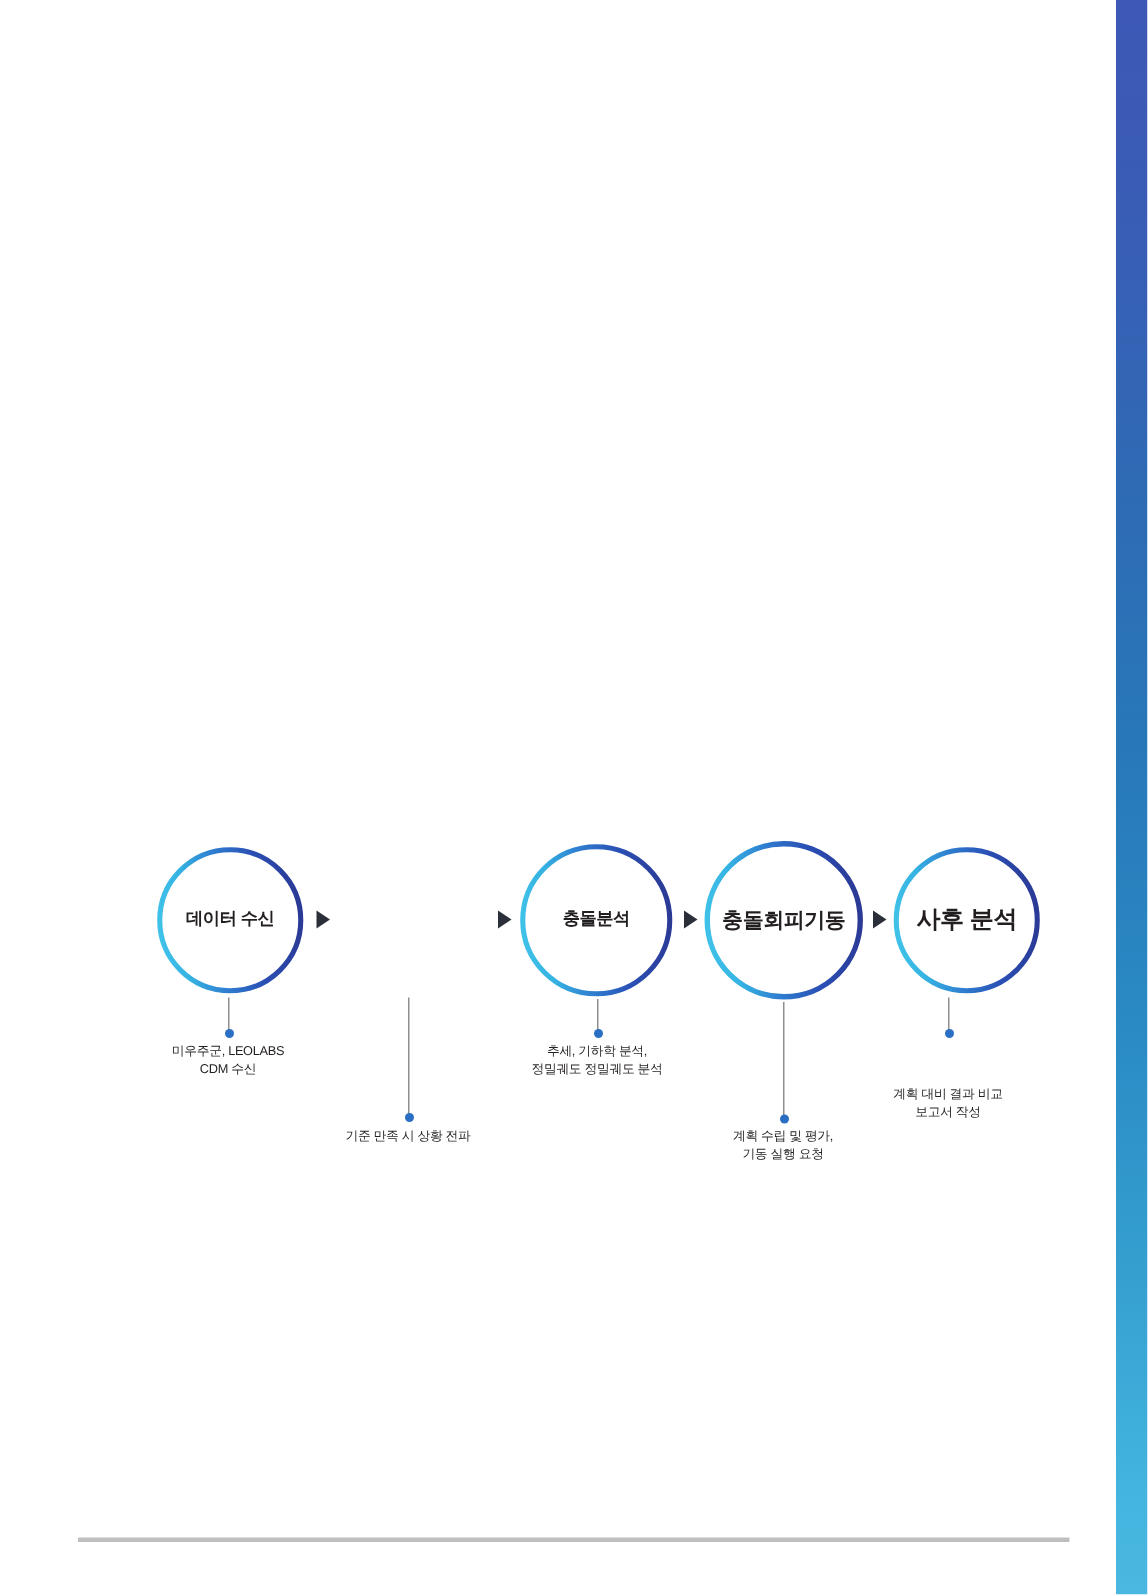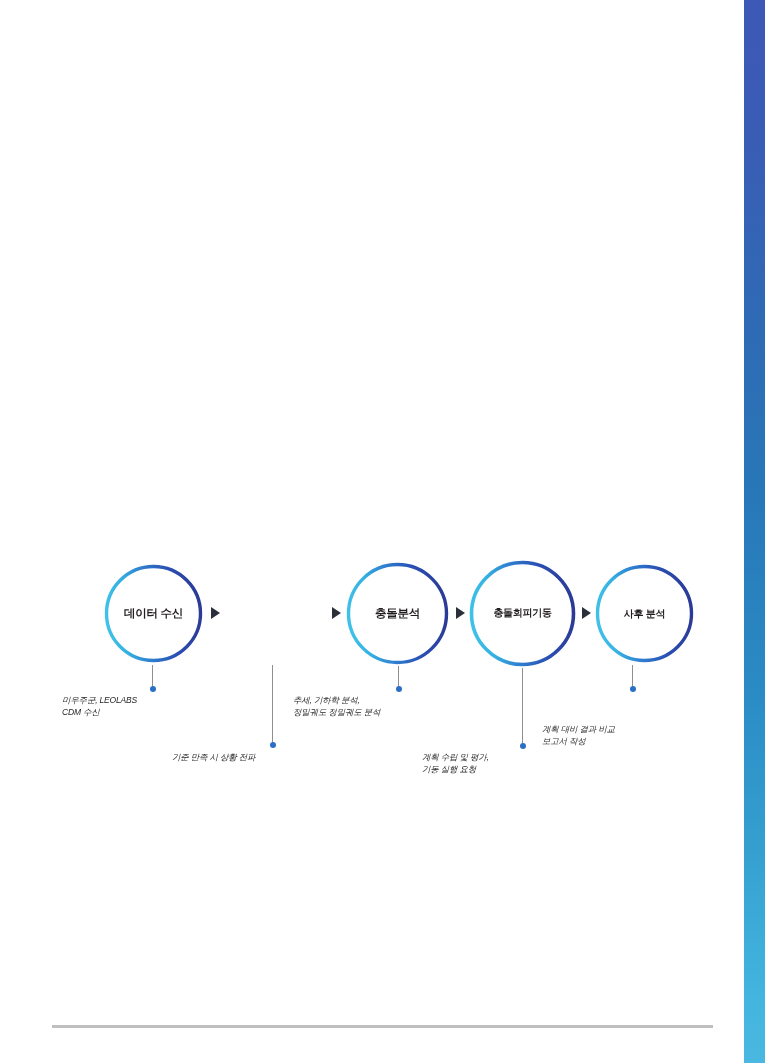--- a/index.html
+++ b/index.html
@@ -104,28 +104,27 @@
   .leader-dot {
     position: absolute;
     width: 6px;
     height: 6px;
     border-radius: 50%;
     background: #2a6fc4;
   }
 
   .caption {
     position: absolute;
-    text-align: left;
+    text-align: center;
     color: #231f20;
     font-size: 8.5px;
     line-height: 1.45;
     letter-spacing: -0.2px;
     white-space: pre-line;
     transform: translateX(-50%);
-    font-style: italic;
   }
 </style>
 </head>
 <body>
 
 <div class="page">
 
   <div class="edge-bar"></div>
 
   <div class="bottom-rule"></div>
@@ -179,36 +178,36 @@
 정밀궤도 정밀궤도 분석</div>
 
     <div class="arrow" style="left:456px; top:607px;"></div>
 
     <div class="node" style="left:468px; top:559px; width:109px; height:109px;">
       <div class="circle-wrap">
         <svg width="109" height="109" viewBox="0 0 109 109">
           <circle cx="54.5" cy="54.5" r="51" fill="#ffffff" stroke="url(#ringGrad)" stroke-width="3.6"></circle>
         </svg>
       </div>
-      <div class="node-title" style="font-size:10px;font-family:Liberation Mono, monospace;">충돌회피기동</div>
+      <div class="node-title" style="font-size:14px;">충돌회피기동</div>
     </div>
     <div class="leader-line" style="left:522px; top:668px; height:78px;"></div>
     <div class="leader-dot" style="left:519.5px; top:743px;"></div>
     <div class="caption" style="left:522px; top:751px; width:200px;">계획 수립 및 평가,
 기동 실행 요청</div>
 
     <div class="arrow" style="left:582px; top:607px;"></div>
 
     <div class="node" style="left:594px; top:563px; width:101px; height:101px;">
       <div class="circle-wrap">
         <svg width="101" height="101" viewBox="0 0 101 101">
           <circle cx="50.5" cy="50.5" r="47" fill="#ffffff" stroke="url(#ringGrad)" stroke-width="3.4"></circle>
         </svg>
       </div>
-      <div class="node-title" style="font-size:10px;text-align:right;">사후 분석</div>
+      <div class="node-title" style="font-size:16px;text-align:right;">사후 분석</div>
     </div>
     <div class="leader-line" style="left:632px; top:665px; height:24px;"></div>
     <div class="leader-dot" style="left:629.5px; top:686px;"></div>
     <div class="caption" style="left:632px; top:694px; width:180px;margin-top:29px;">계획 대비 결과 비교
 보고서 작성</div>
 
   </div>
 </div>
 
 </body></html>

